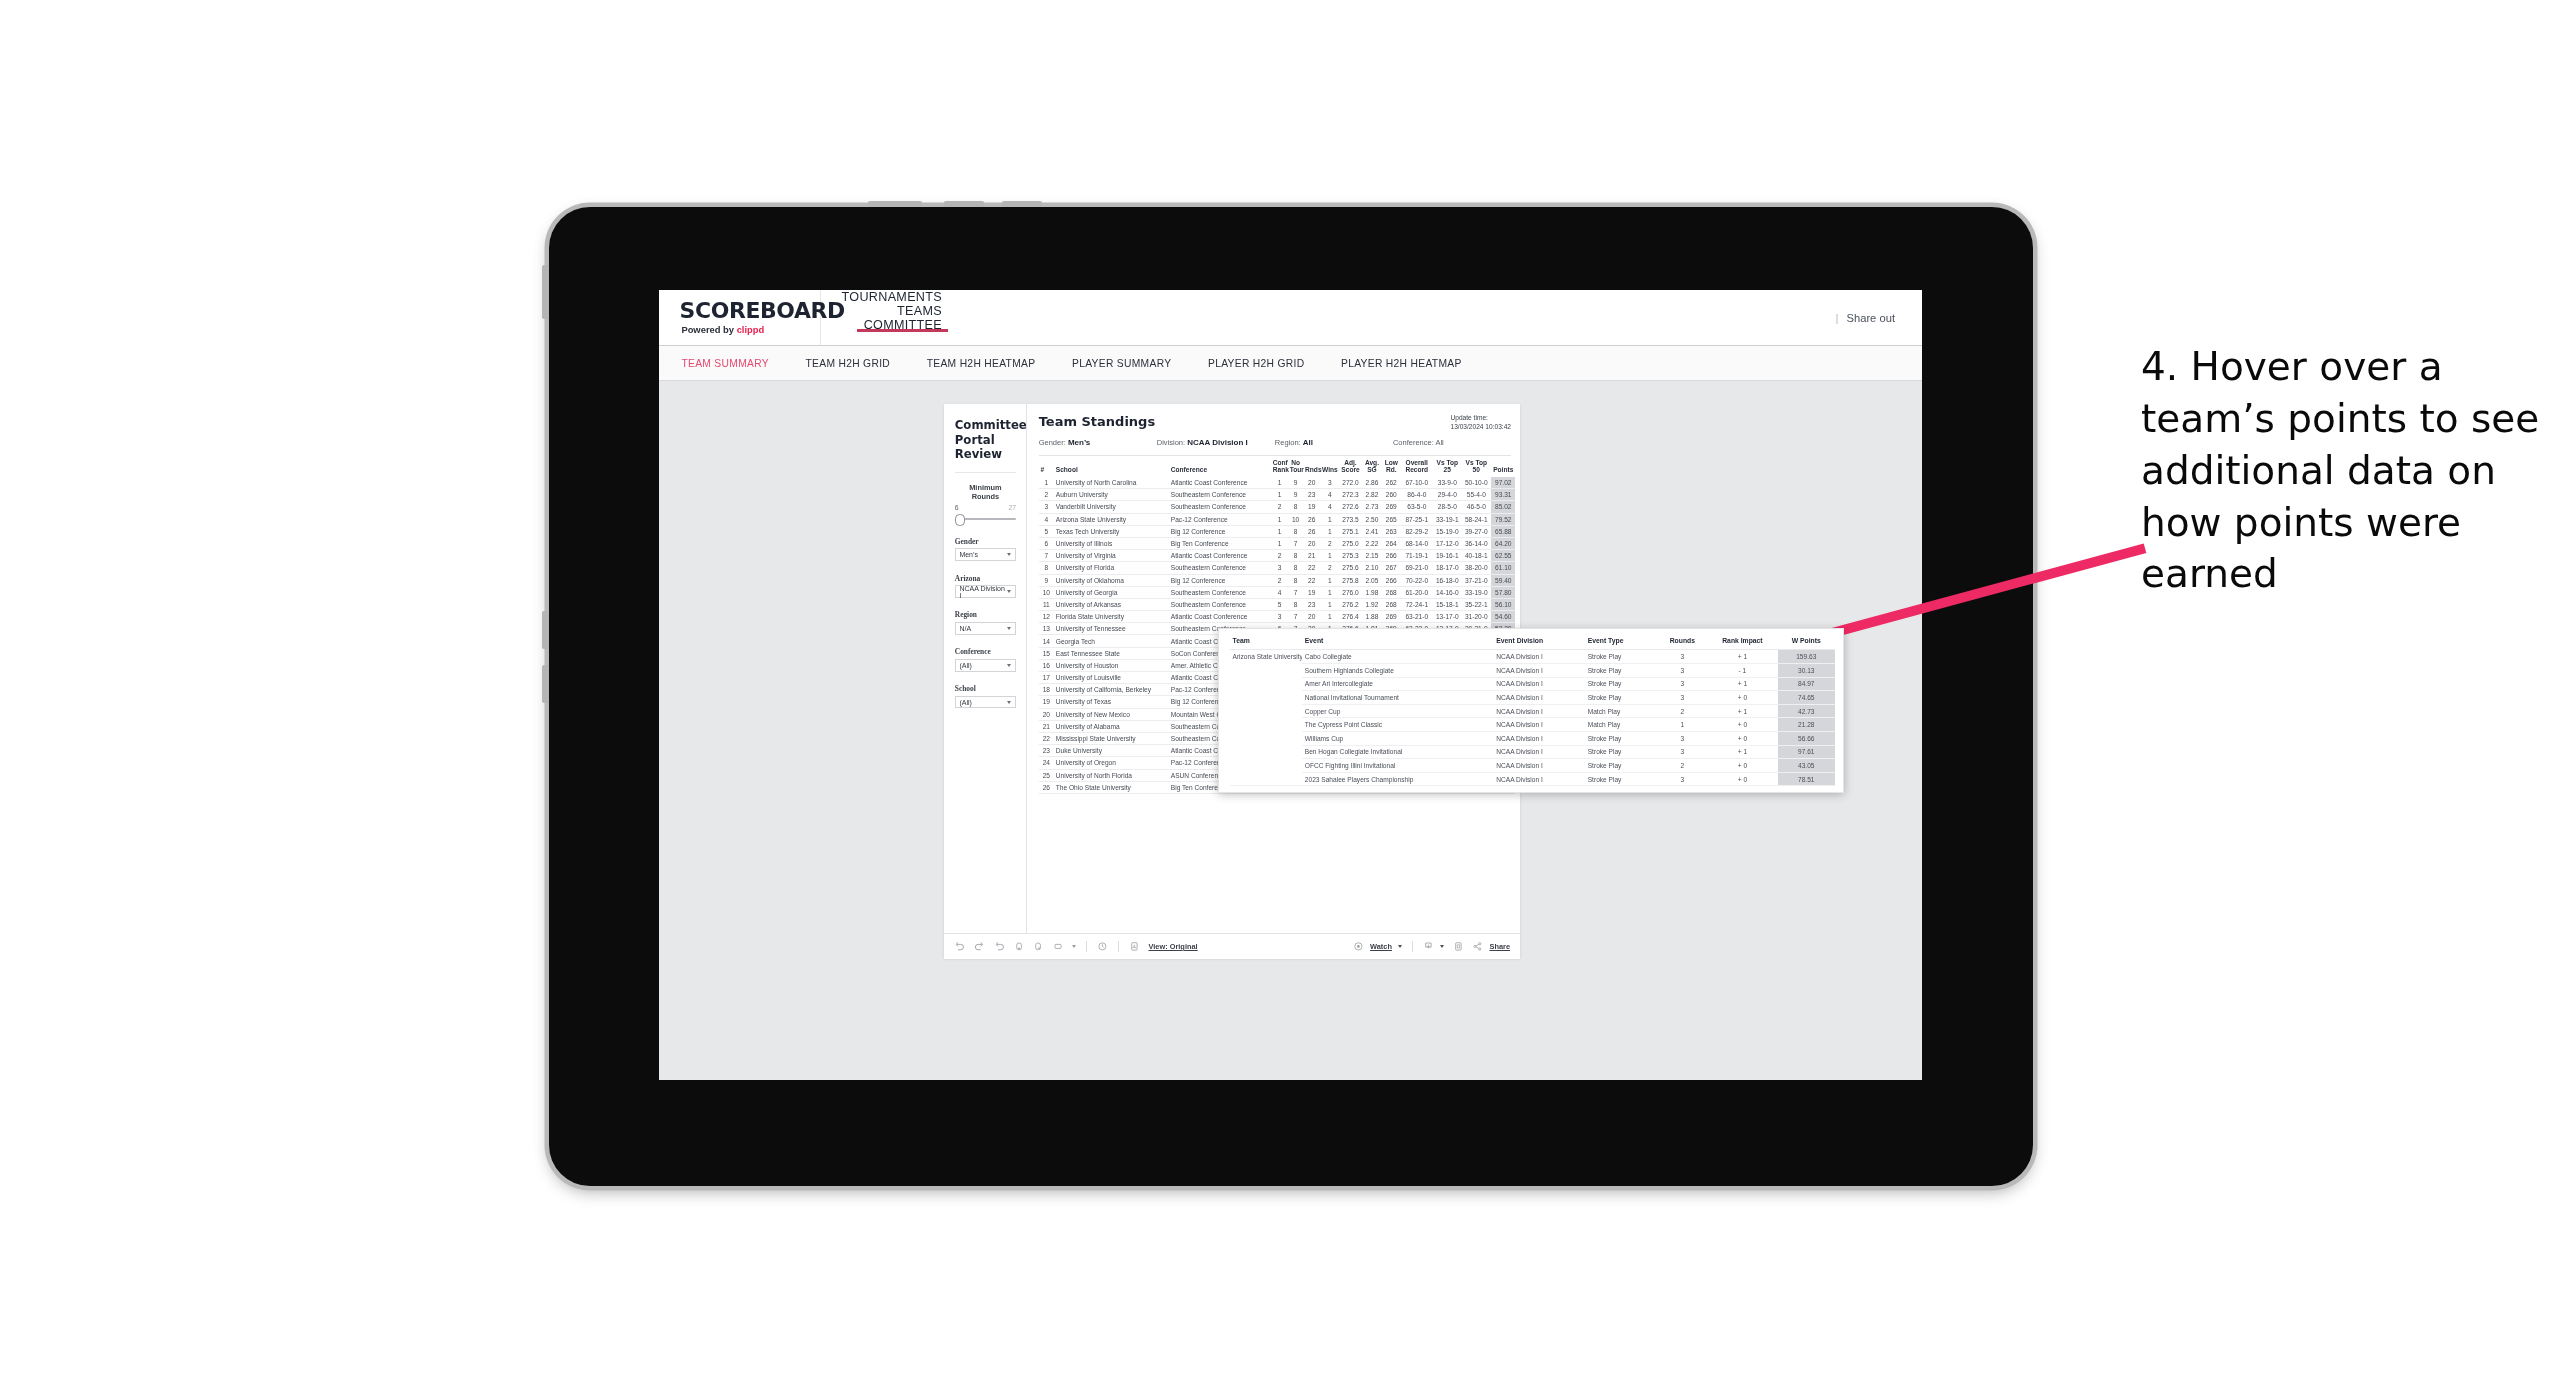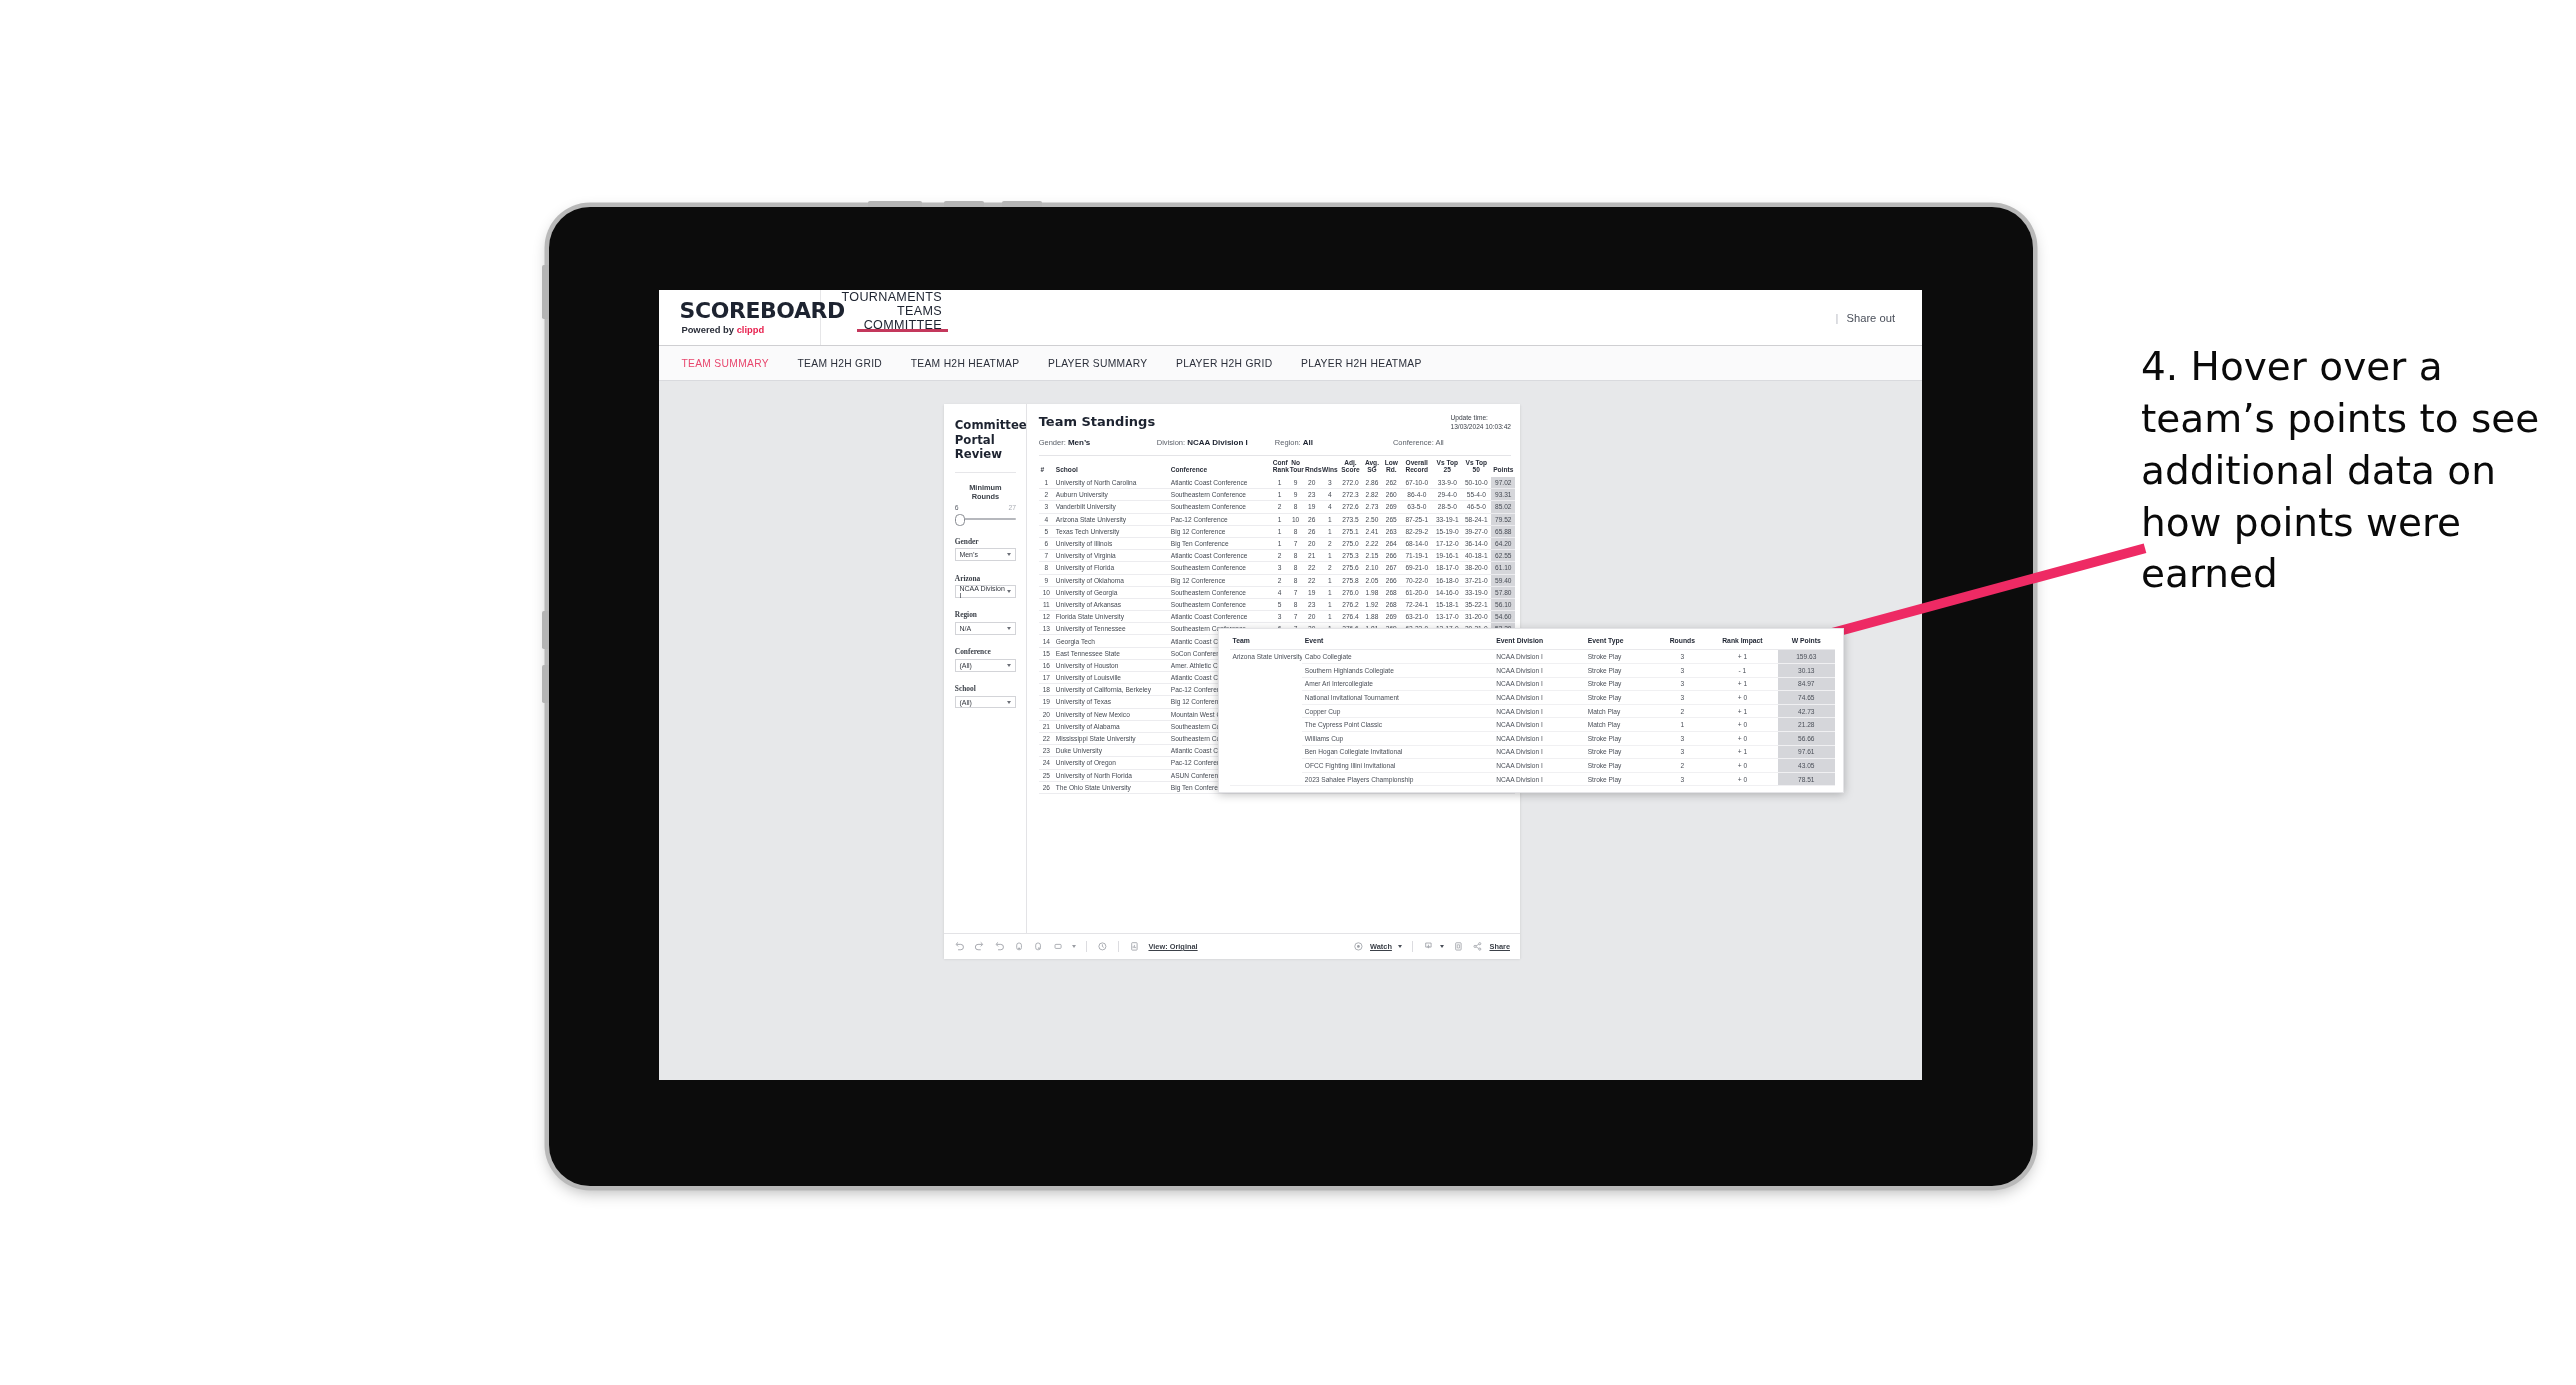--- a/index.html
+++ b/index.html
@@ -66,21 +66,21 @@
   .header-right{
     margin-left:auto;display:flex;align-items:center;padding-right:27px;
     font-size:11.2px;color:#4a4f5a;gap:8px;
   }
   .hdr-div{color:#b9bcc3;}
   .signout{cursor:pointer;}
 
   
   #subtabs{
     height:34px;background:#fafafb;display:flex;align-items:center;
-    padding-left:22.4px;border-bottom:0.9px solid #d9dade;gap:0;
+    padding-left:22.4px;border-bottom:0.9px solid #d9dade;gap:8px;
   }
   .subtab{
     font-size:10.3px;color:#2b2f3a;letter-spacing:0.3px;padding:0 16px 0 0;
     margin-right:12.6px;cursor:pointer;
   }
   .subtab.active{color:#e8476e;}
 
   
   #workspace{position:relative;height:701px;background:#e7e8ea;}
 

